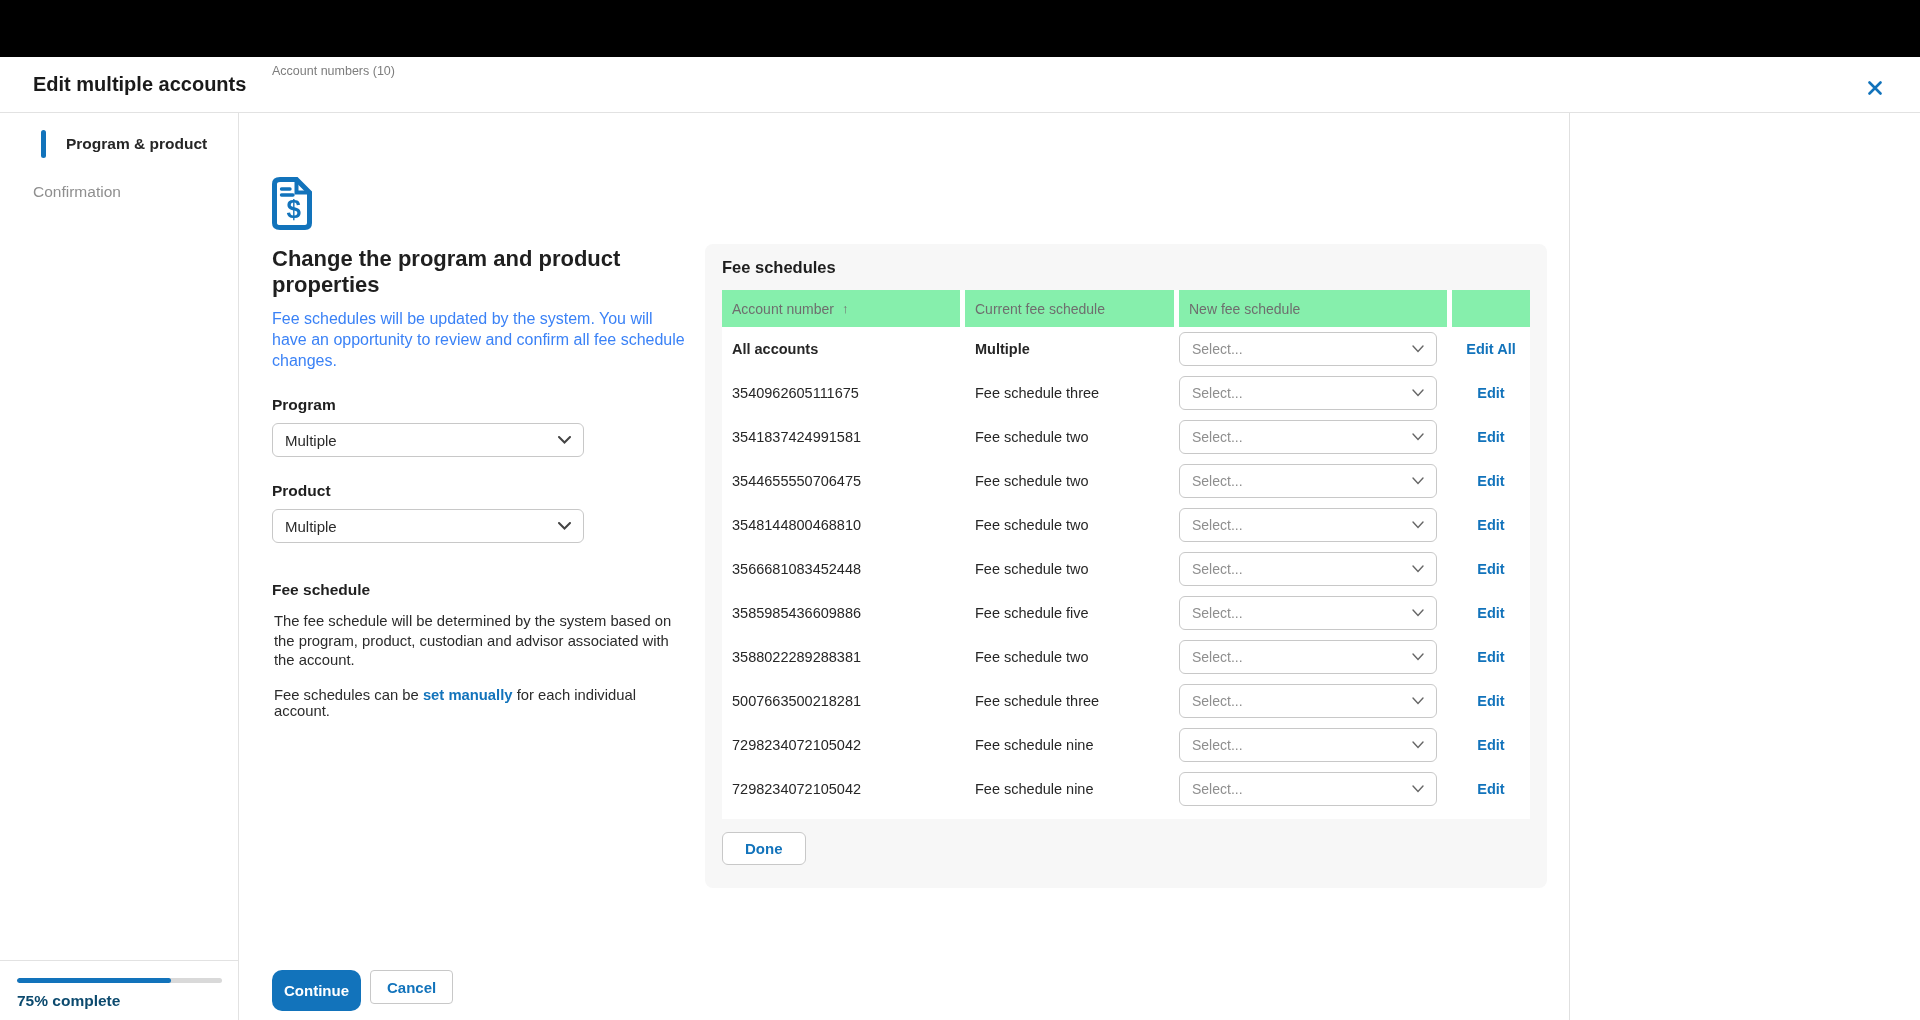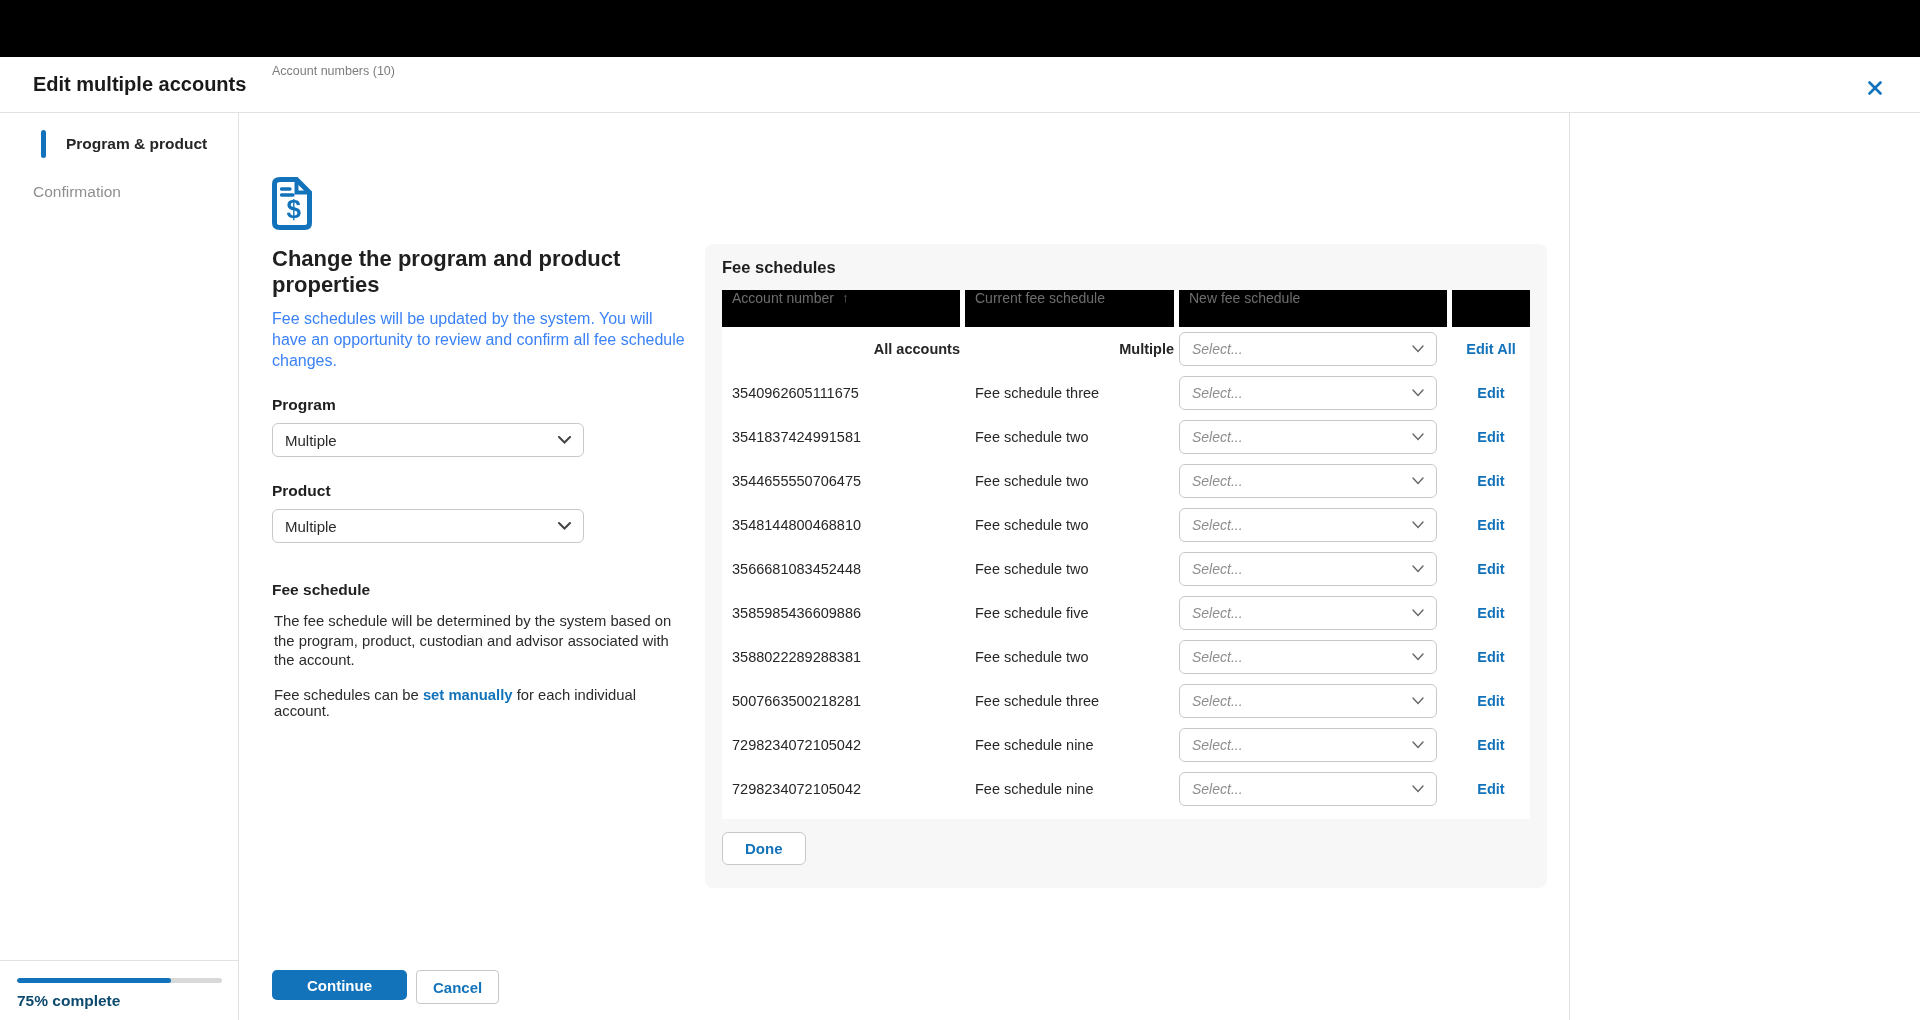--- a/index.html
+++ b/index.html
@@ -46,34 +46,34 @@
   .fee-desc { margin-top:13px; margin-left:2px; font-size:14.8px; line-height:19.5px; color:#2b2b2b; width:404px; }
   .fee-note { margin-top:16px; margin-left:2px; font-size:14.8px; color:#2b2b2b; }
   .link { color:#1273bb; font-weight:600; text-decoration:none; cursor:pointer; }
 
   
   .panel { position:absolute; left:466px; top:131px; width:842px; height:644px; background:#f7f7f7; border-radius:8px; padding:14px 17px; }
   .panel-title { font-size:16.5px; font-weight:bold; color:#1f1f1f; }
   .table-block { margin-top:13px; width:808px; background:#fff; padding-bottom:8px; }
   .tgrid { display:grid; grid-template-columns:238px 209px 268px 1fr; column-gap:5px; align-items:center; }
   .thead { height:37px; }
-  .thead .hcell { background:#000000; height:37px; display:flex; padding-left:10px; font-size:14px; color:#6e6e6e; }
+  .thead .hcell { background:#86efac; height:37px; display:flex; align-items:center; padding-left:10px; font-size:14px; color:#6e6e6e; }
   .sort-arrow { margin-left:8px; font-size:13px; color:#6e6e6e; }
   .trow { height:44px; }
   .trow .cell-account, .trow .cell-current { padding-left:10px; font-size:14.5px; color:#262626; }
-  .trow.bold .cell-account, .trow.bold .cell-current { font-weight:bold;text-align:right; }
-  .row-select { width:258px; height:34px; border:1px solid #c8c8c8; border-radius:6px; background:#fff; display:flex; align-items:center; justify-content:space-between; padding:16px 12px; cursor:pointer;font-style:italic; }
+  .trow.bold .cell-account, .trow.bold .cell-current { font-weight:bold; }
+  .row-select { width:258px; height:34px; border:1px solid #c8c8c8; border-radius:6px; background:#fff; display:flex; align-items:center; justify-content:space-between; padding:16px 12px; cursor:pointer; }
   .row-select .placeholder { font-size:14px; color:#8e8e8e; }
   .cell-edit { text-align:center; }
   .edit-link { font-size:14.5px; font-weight:bold; color:#1273bb; text-decoration:none; cursor:pointer; white-space:nowrap; }
   .done-btn { margin-top:13px; height:33px; padding:0 22px; background:#fff; border:1px solid #c8c8c8; border-radius:6px; font-family:"Liberation Sans",sans-serif; font-size:15px; font-weight:bold; color:#1273bb; cursor:pointer;text-align:right; }
 
   
   .actions { position:absolute; left:33px; top:857px; display:flex; gap:9px; }
-  .btn-primary { height:30px; padding:0 35px; background:#1273bb; color:#fff; border:none; border-radius:5px; font-family:"Liberation Sans",sans-serif; font-size:15px; font-weight:bold; cursor:pointer; }
+  .btn-primary { height:41px; padding:0 12px; background:#1273bb; color:#fff; border:none; border-radius:10px; font-family:"Liberation Sans",sans-serif; font-size:15px; font-weight:bold; cursor:pointer; }
   .btn-secondary { height:34px; padding:0 16px; background:#fff; color:#1273bb; border:1px solid #c8c8c8; border-radius:4px; font-family:"Liberation Sans",sans-serif; font-size:15px; font-weight:bold; cursor:pointer; }
 </style>
 </head>
 <body>
 
 <div class="topbar"></div>
 
 <div class="header">
   <h1>Edit multiple accounts</h1>
   <div class="accounts">

